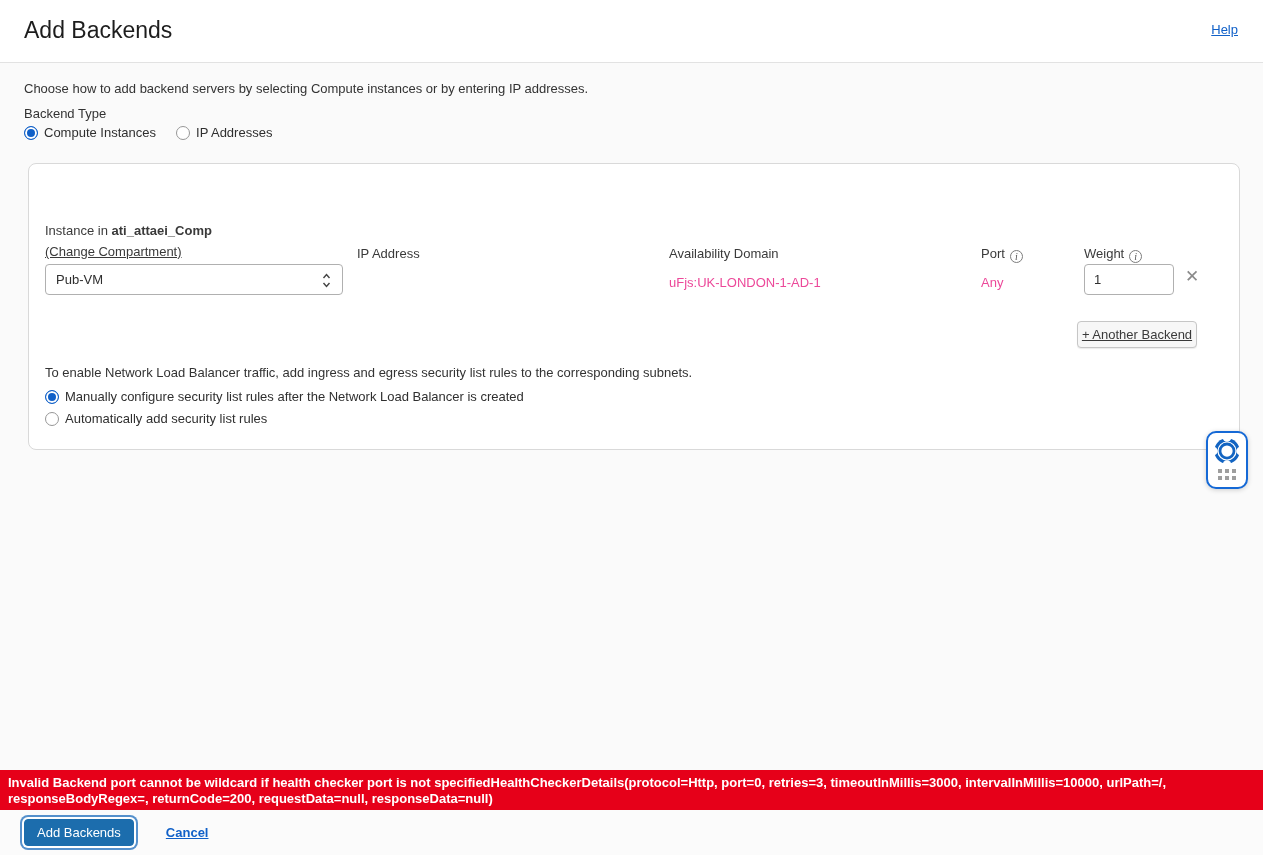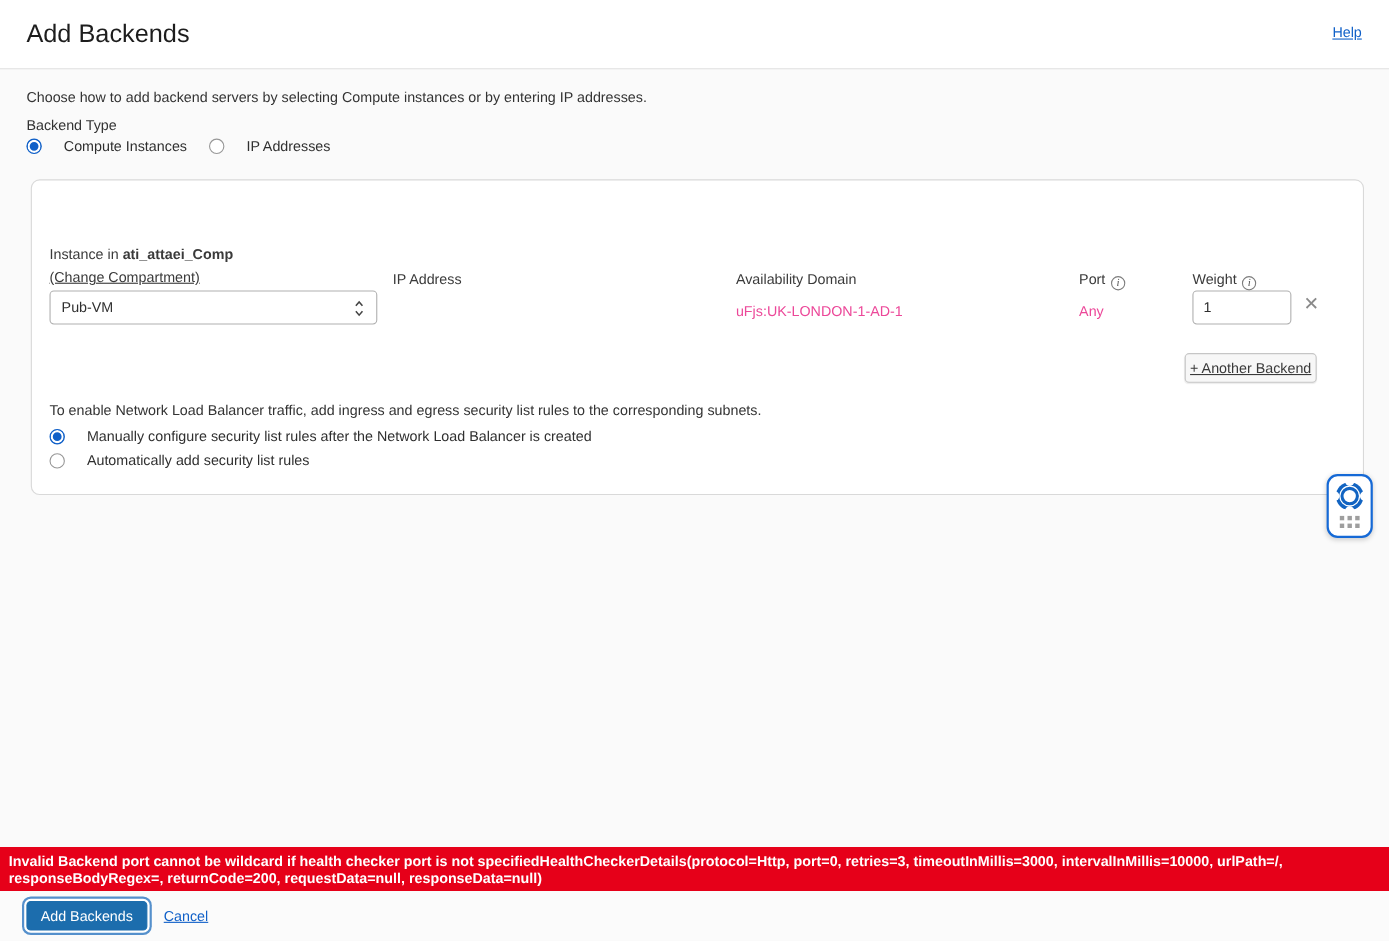--- a/index.html
+++ b/index.html
@@ -22,21 +22,21 @@
   .page-title {
     position:absolute; left:24px; top:17px;
     font-size:23px; font-weight:400; color:#1d1d1d;
   }
   .help-link { position:absolute; right:25px; top:22px; font-size:13px; }
 
   
   .description { position:absolute; left:24px; top:81px; color:#333; }
   .backend-type-label { position:absolute; left:24px; top:106px; color:#333; }
   .radio-row { position:absolute; left:24px; top:125px; display:flex; gap:20px; }
-  .radio-option { display:flex; align-items:center; gap:20px; cursor:pointer; }
+  .radio-option { display:flex; align-items:center; gap:6px; cursor:pointer; }
   .radio {
     width:14px; height:14px; border-radius:50%; flex:0 0 auto;
     border:1px solid #979797; background:#fff;
   }
   .radio.selected {
     border:1px solid #1060c8; background:#1060c8;
     box-shadow: inset 0 0 0 2px #fff;
   }
 
   
@@ -107,21 +107,21 @@
   .footer {
     position:absolute; left:0; top:810px; width:1263px; height:45px;
     background:#fbfbfb; display:flex; align-items:center;
   }
   .submit-btn {
     margin-left:24px; height:27px; padding:0 12px;
     background:#1c6dad; border:1px solid #1c6dad; border-radius:4px;
     color:#fff; font-family:"Liberation Sans", sans-serif; font-size:13px;
     box-shadow:0 0 0 2px #fff, 0 0 0 4px #5590cc; cursor:pointer;
   }
-  .cancel-link { margin-left:15px; font-size:13px; }
+  .cancel-link { margin-left:32px; font-size:13px;font-weight:bold; }
 </style>
 </head>
 <body>
 
 <div class="header">
   <div class="page-title">Add Backends</div>
   <a class="help-link">Help</a>
 </div>
 
 <div class="description">Choose how to add backend servers by selecting Compute instances or by entering IP addresses.</div>

